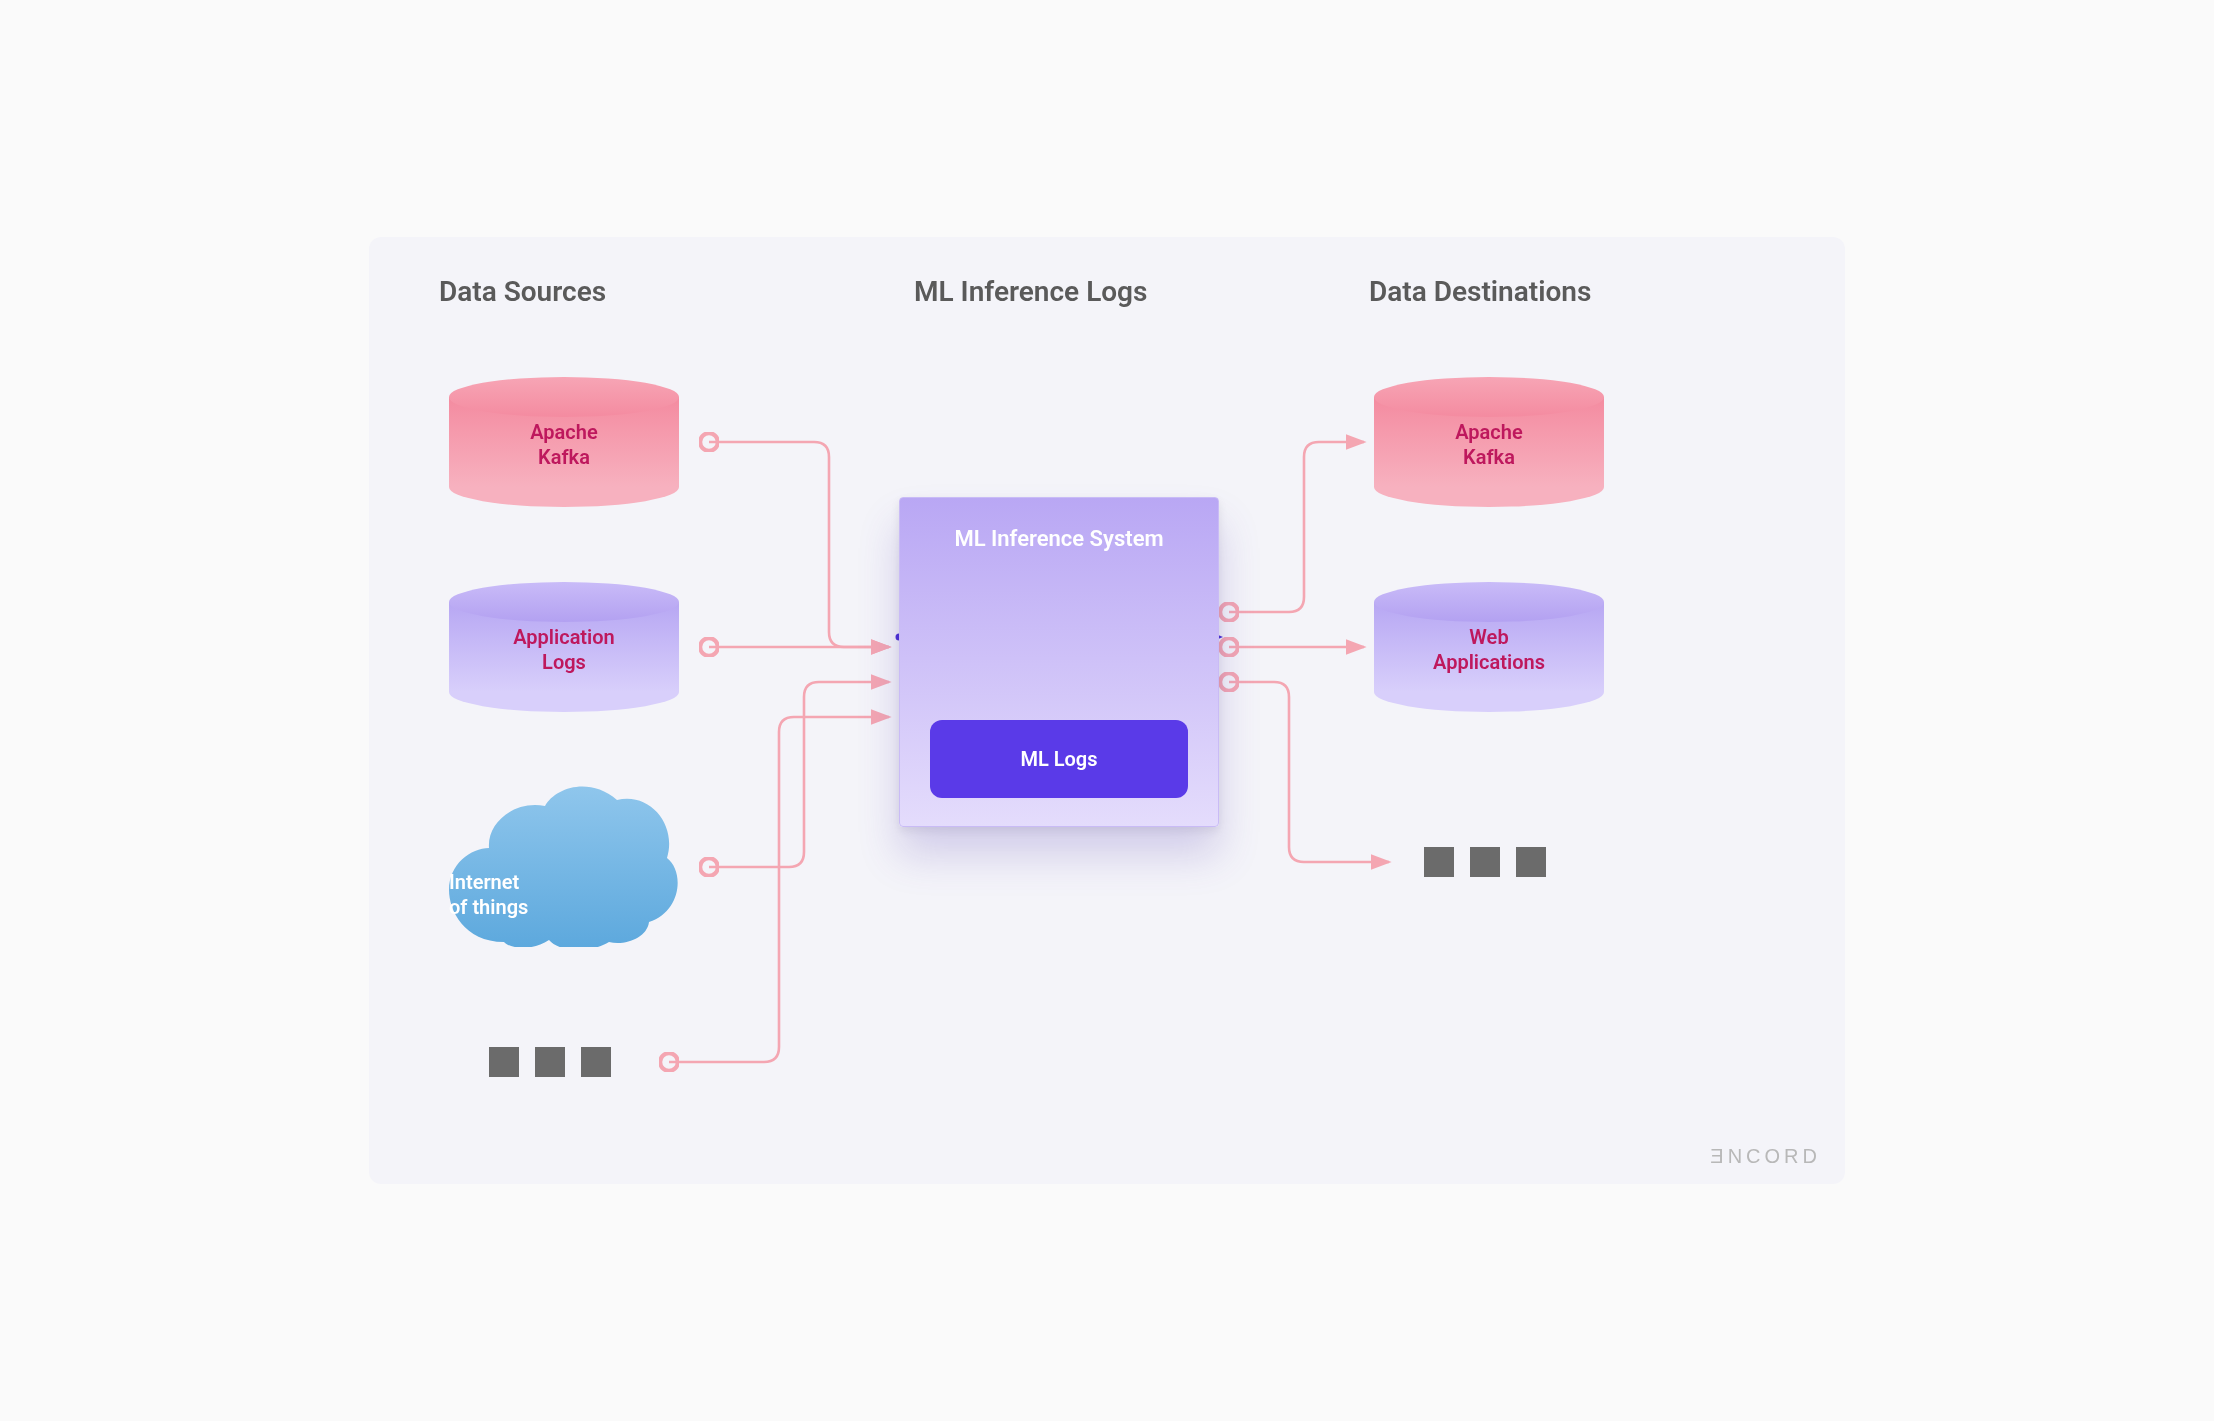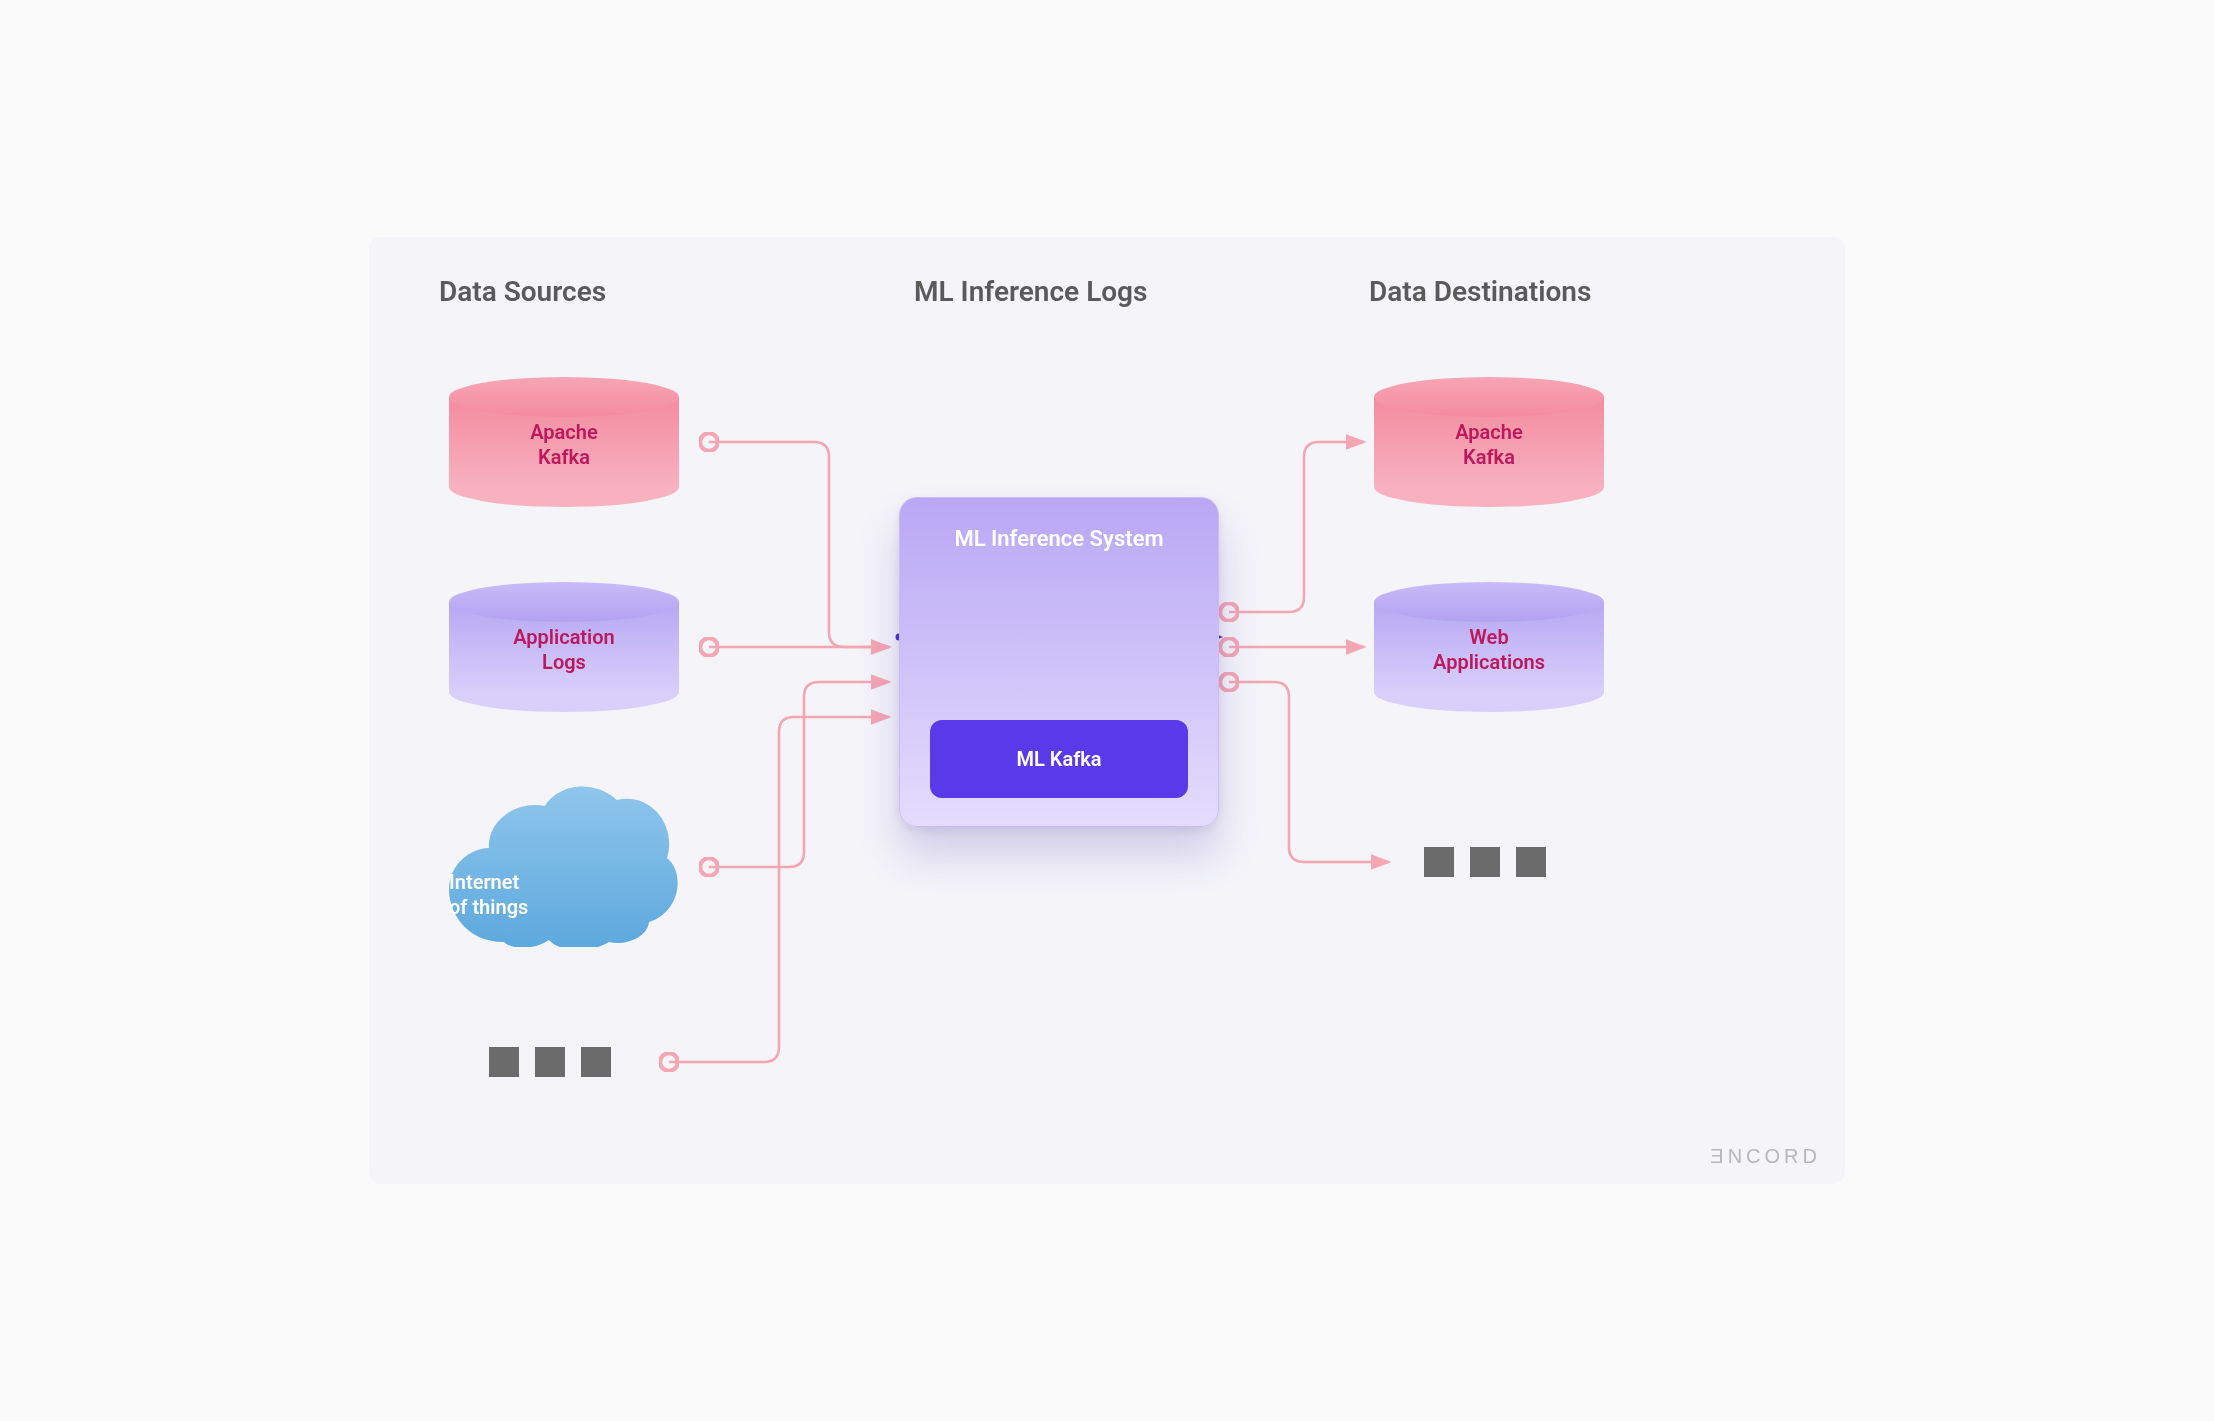--- a/index.html
+++ b/index.html
@@ -107,21 +107,21 @@
     background: #6b6b6b;
   }
   .dots-src { left: 120px; top: 810px; }
   .dots-dst { left: 1055px; top: 610px; }
 
   
   .host-box {
     position: absolute;
     left: 530px; top: 260px;
     width: 320px; height: 330px;
-    border-radius: 18px;
+    border-radius: 4px;
     background: linear-gradient(180deg, #b9a7f4 0%, #e4dcfc 100%);
     box-shadow: 0 28px 40px rgba(90,70,180,0.22), 0 4px 10px rgba(0,0,0,0.08);
     border: 1px solid #c9bbf6;
   }
   .host-title {
     position: absolute;
     left: 0; right: 0; top: 28px;
     text-align: center;
     color: #fff;
     font-size: 22px;
@@ -254,18 +254,18 @@
     <path d="M860 410 L995 410" fill="none" stroke="#f4a6b2" stroke-width="2.6" marker-start="url(#pinkDot)" marker-end="url(#pinkArrow)"></path>
 
     <path d="M860 445 L905 445 Q920 445 920 460 L920 610 Q920 625 935 625 L1020 625" fill="none" stroke="#f4a6b2" stroke-width="2.6" marker-start="url(#pinkDot)" marker-end="url(#pinkArrow)"></path>
 
     <path d="M530 400 L646 400 Q660 400 660 414 L660 470" fill="none" stroke="#4b2fd8" stroke-width="7" stroke-linecap="round" marker-end="url(#purpArrow)"></path>
     <path d="M720 480 L720 414 Q720 400 734 400 L840 400" fill="none" stroke="#4b2fd8" stroke-width="7" stroke-linecap="round" marker-end="url(#purpArrow)"></path>
   </svg>
 
   <div class="host-box">
     <div class="host-title">ML Inference System</div>
-    <div class="model-box">ML Kafka</div>
+    <div class="model-box">ML Logs</div>
   </div>
 
   <div class="logo">ƎNCORD</div>
 
 </div>
 
 </body></html>

